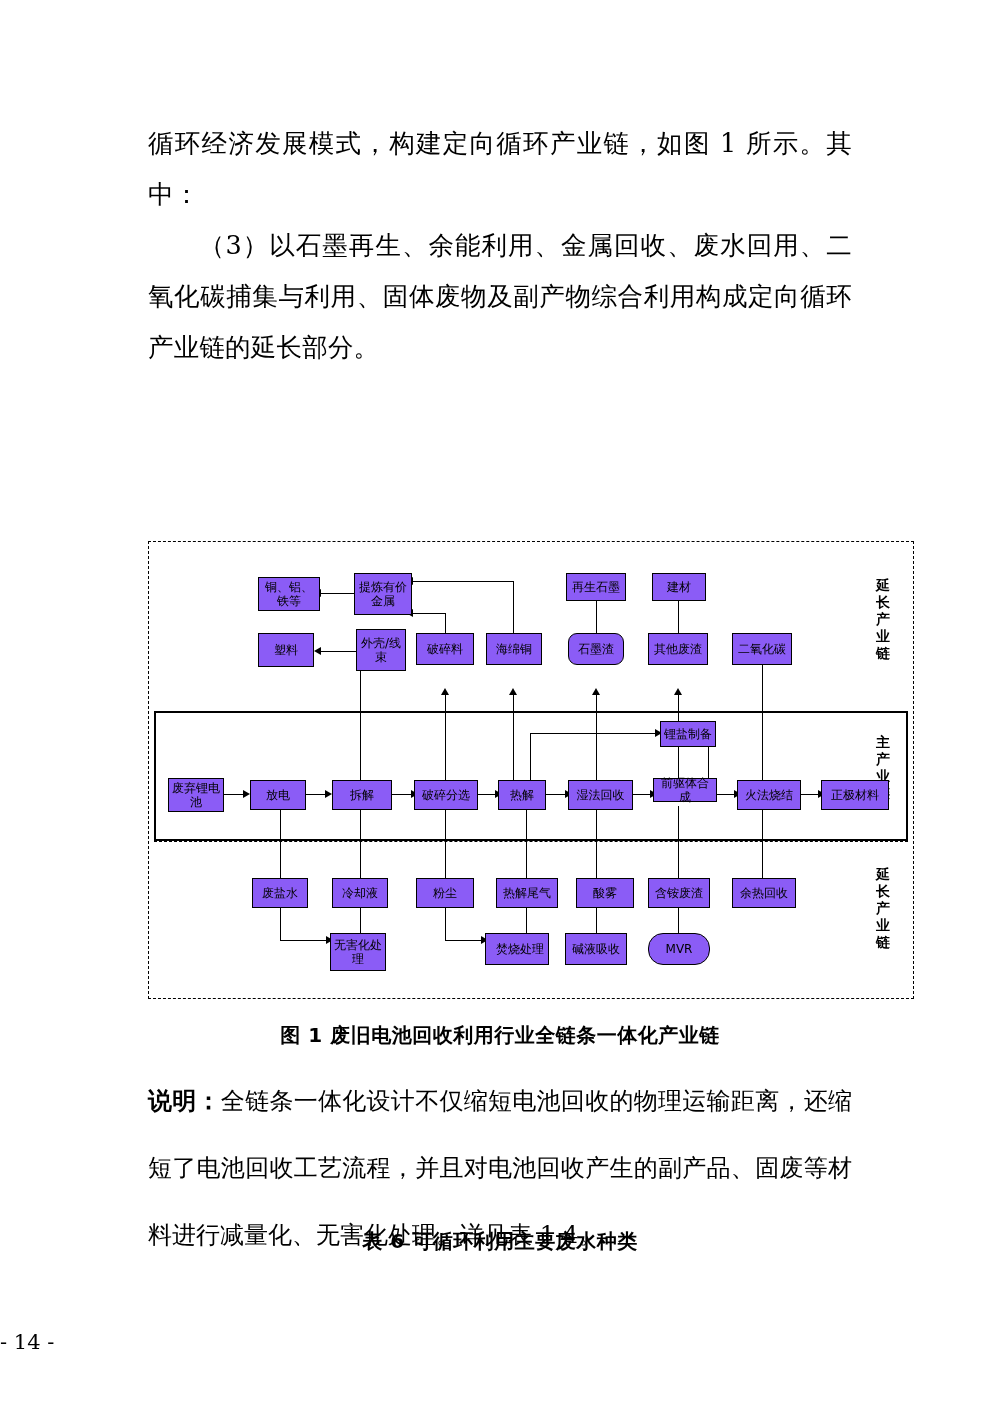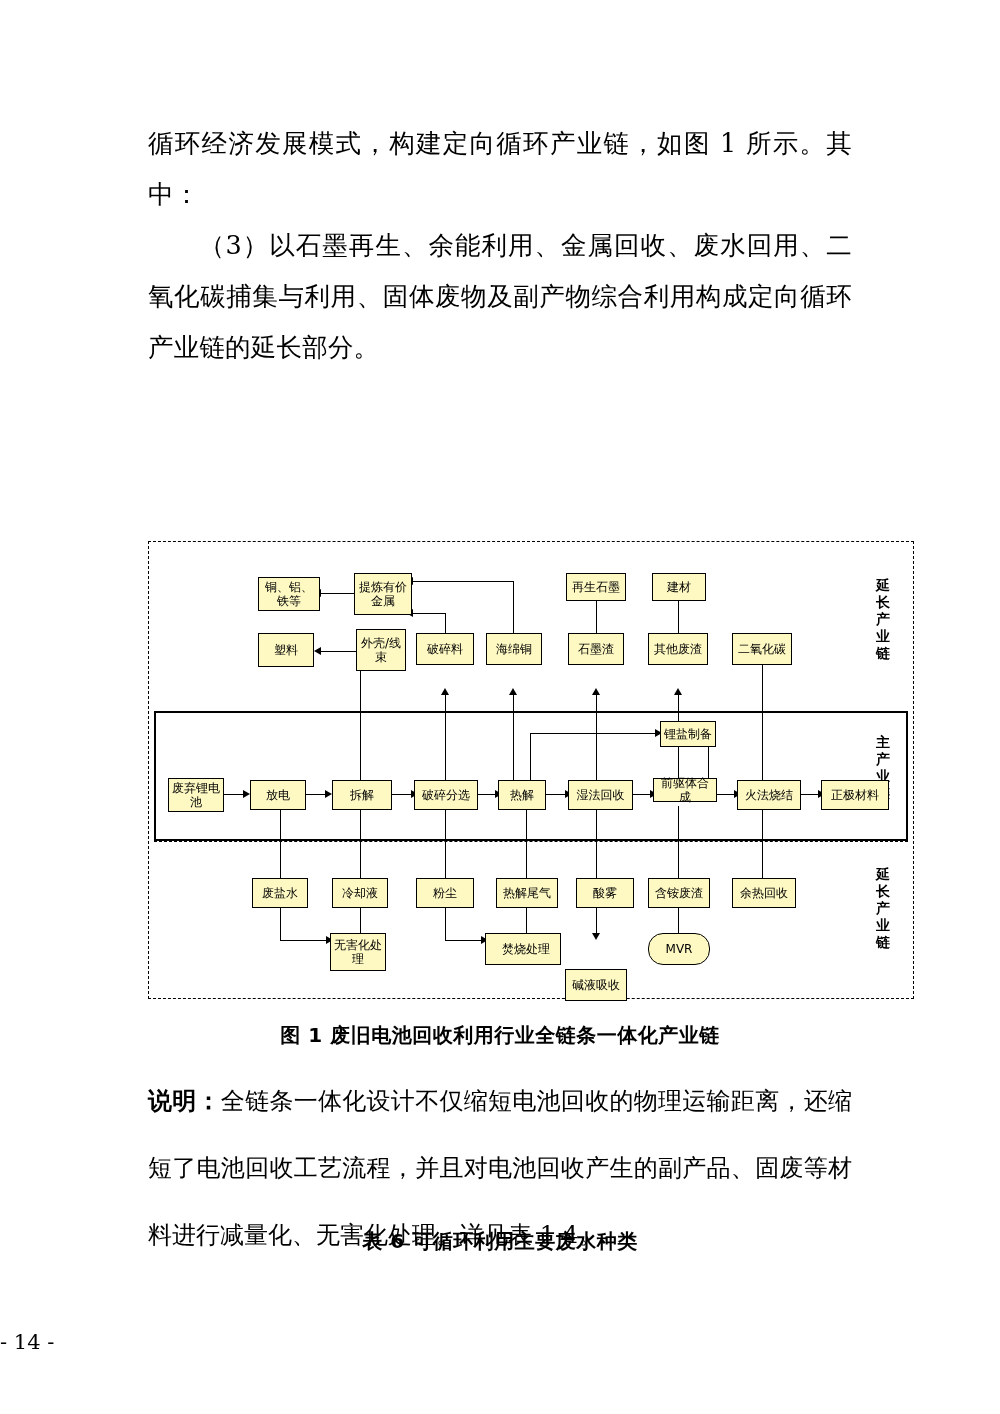--- a/index.html
+++ b/index.html
@@ -65,21 +65,21 @@
   .dash-sep {
     position: absolute;
     left: 6px;
     width: 754px;
     border-top: 1.5px dashed #000;
   }
   .node {
     position: absolute;
     border: 1px solid #000;
     box-sizing: border-box;
-    background: #fef9c3;
+    background: #8b5cf6;
     font-family: "DejaVu Sans", "Liberation Sans", sans-serif;
     font-size: 12px;
     line-height: 14px;
     display: flex;
     align-items: center;
     justify-content: center;
     text-align: center;
     padding: 1px 2px;
     color: #000;
   }
@@ -288,21 +288,21 @@
 
     <div class="node" style="left:110px; top:36px; width:62px; height:34px;">铜、铝、铁等</div>
     <div class="node" style="left:206px; top:32px; width:58px; height:42px;">提炼有价金属</div>
     <div class="node" style="left:418px; top:32px; width:60px; height:28px;">再生石墨</div>
     <div class="node" style="left:504px; top:32px; width:54px; height:28px;">建材</div>
 
     <div class="node" style="left:110px; top:92px; width:56px; height:34px;">塑料</div>
     <div class="node" style="left:208px; top:88px; width:50px; height:42px;">外壳/线束</div>
     <div class="node" style="left:268px; top:92px; width:58px; height:32px;">破碎料</div>
     <div class="node" style="left:338px; top:92px; width:56px; height:32px;">海绵铜</div>
-    <div class="node" style="left:420px; top:92px; width:56px; height:32px;">石墨渣</div>
+    <div class="node" style="left:420px; top:92px; width:56px; height:32px;border-radius:9px;">石墨渣</div>
     <div class="node" style="left:500px; top:92px; width:60px; height:32px;">其他废渣</div>
     <div class="node" style="left:584px; top:92px; width:60px; height:32px;">二氧化碳</div>
 
     <div class="node" style="left:512px; top:180px; width:56px; height:26px;">锂盐制备</div>
 
     <div class="node" style="left:20px; top:237px; width:56px; height:34px;">废弃锂电池</div>
     <div class="node" style="left:102px; top:239px; width:56px; height:30px;">放电</div>
     <div class="node" style="left:184px; top:239px; width:60px; height:30px;">拆解</div>
     <div class="node" style="left:266px; top:239px; width:64px; height:30px;">破碎分选</div>
     <div class="node" style="left:350px; top:239px; width:48px; height:30px;">热解</div>
@@ -313,22 +313,22 @@
 
     <div class="node" style="left:104px; top:337px; width:56px; height:30px;">废盐水</div>
     <div class="node" style="left:184px; top:337px; width:56px; height:30px;">冷却液</div>
     <div class="node" style="left:268px; top:337px; width:58px; height:30px;">粉尘</div>
     <div class="node" style="left:348px; top:337px; width:62px; height:30px;">热解尾气</div>
     <div class="node" style="left:428px; top:337px; width:58px; height:30px;">酸雾</div>
     <div class="node" style="left:500px; top:337px; width:62px; height:30px;">含铵废渣</div>
     <div class="node" style="left:584px; top:337px; width:64px; height:30px;">余热回收</div>
 
     <div class="node" style="left:182px; top:392px; width:56px; height:38px;">无害化处理</div>
-    <div class="node" style="left:337px; top:392px; width:76px; height:32px;padding-left:8px;">焚烧处理</div>
-    <div class="node" style="left:417px; top:392px; width:62px; height:32px;margin-top:36px;">碱液吸收</div>
+    <div class="node" style="left:337px; top:392px; width:64px; height:32px;padding-left:8px;">焚烧处理</div>
+    <div class="node" style="left:417px; top:392px; width:62px; height:32px;">碱液吸收</div>
     <div class="node" style="left:500px; top:392px; width:62px; height:32px;border-radius:15px;">MVR</div>
   </div>
 
   <div class="fig-caption">图 1  废旧电池回收利用行业全链条一体化产业链</div>
 
   <div class="note-text">
     <span class="note-label">说明：</span><span>全链条一体化设计不仅缩短电池回收的物理运输距离，还缩短了电池回收工艺流程，并且对电池回收产生的副产品、固废等材料进行减量化、无害化处理。详见表 1-4。</span>
   </div>
 
   <div class="table-caption">表 6   可循环利用主要废水种类</div>

